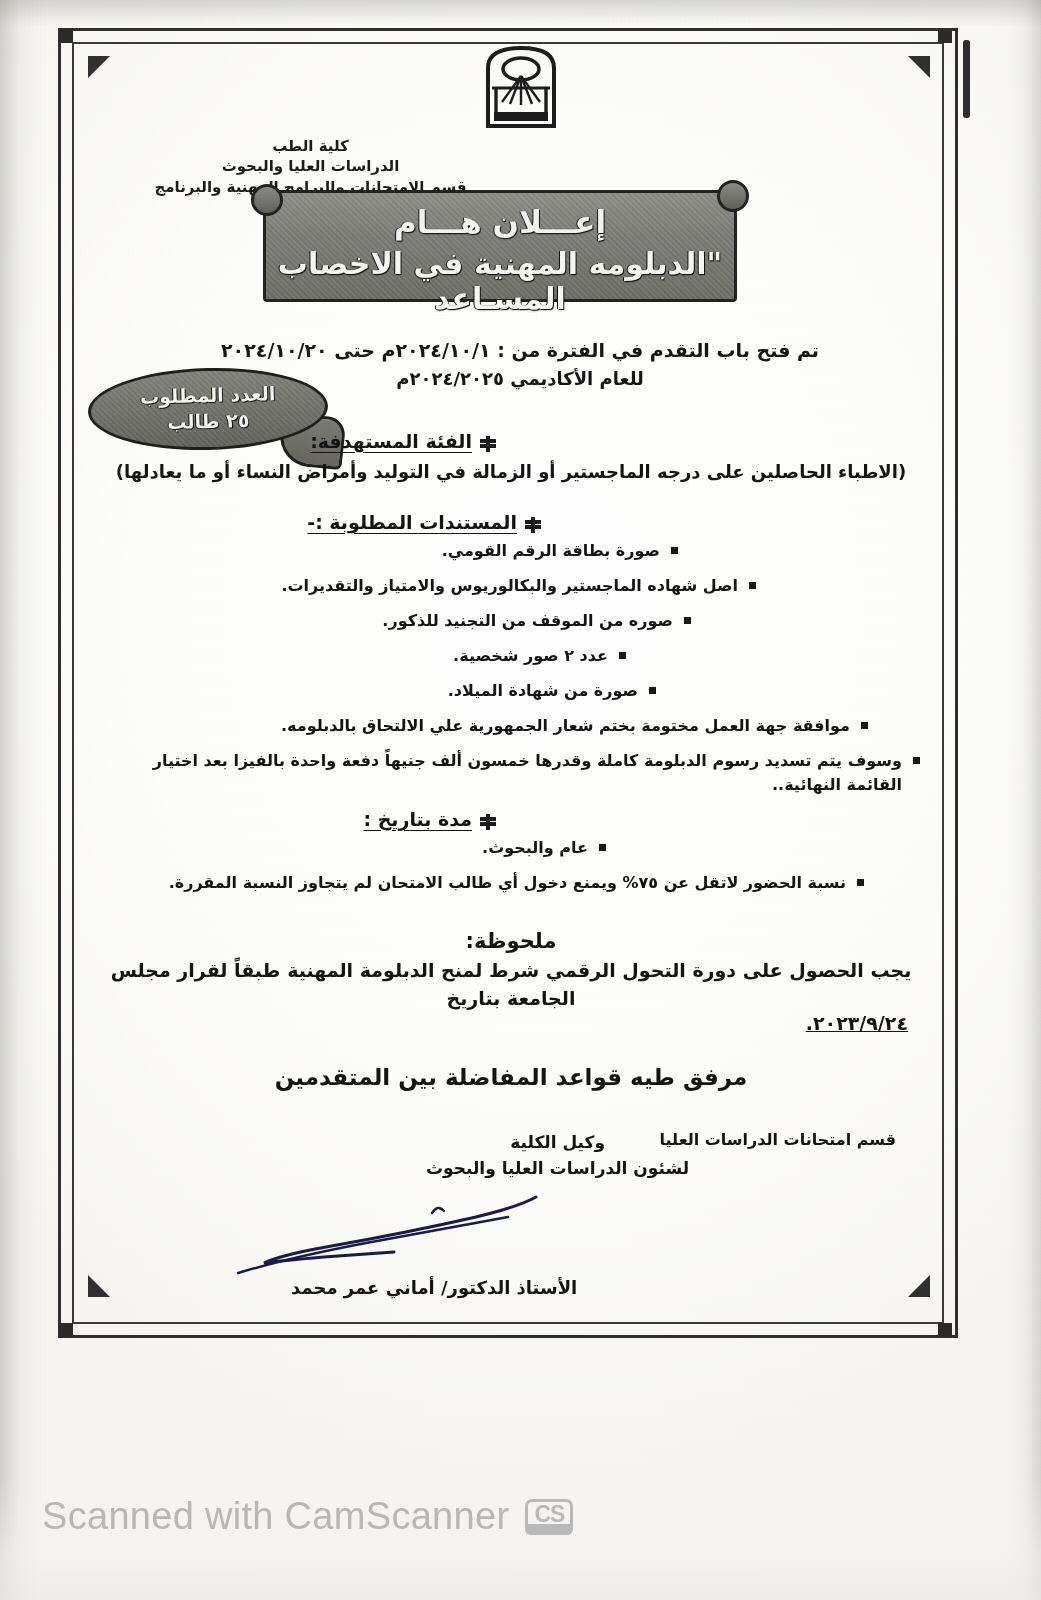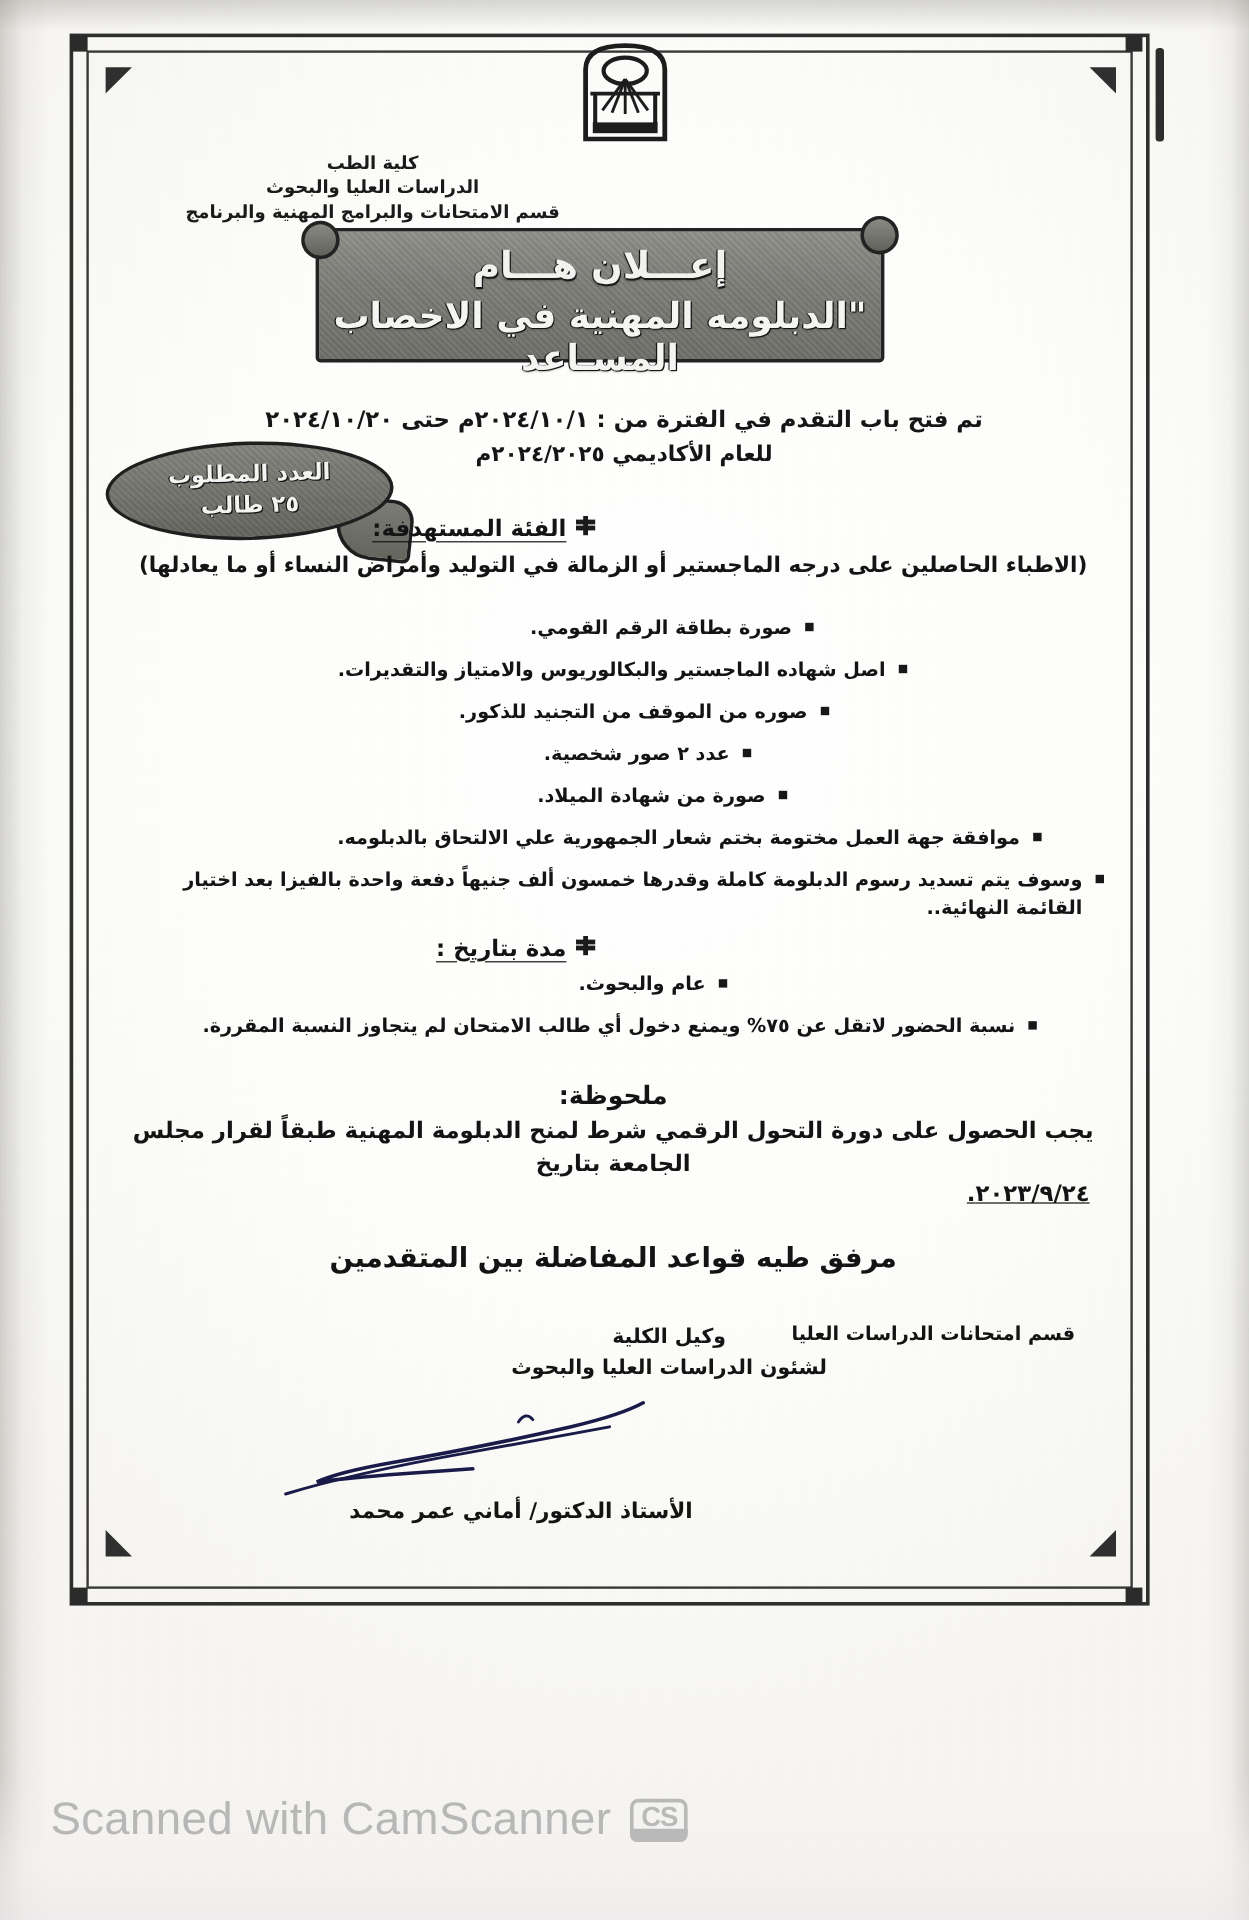--- a/index.html
+++ b/index.html
@@ -106,21 +106,21 @@
     left: 963px; top: 40px;
     width: 7px; height: 78px;
     background: #2e2e2e;
     border-radius: 3px;
   }
 
   
   .doc-header {
     position: absolute;
     left: 0; right: 0;
-    top: 32px;
+    top: 42px;
     text-align: center;
   }
   .logo-wrap {
     width: 78px;
     margin: 0 auto 4px auto;
   }
   .header-lines {
     margin-right: 0;
     margin-left: 0;
     padding-right: 420px;
@@ -238,21 +238,21 @@
   
   .content {
     position: absolute;
     left: 96px; top: 430px;
     width: 830px;
     direction: rtl;
     color: #141414;
   }
   .section-head {
     display: flex;
-    align-items: flex-start;
+    align-items: flex-end;
     justify-content: flex-start;
     gap: 8px;
     margin: 0 0 6px 0;
   }
   .section-head.align-right { padding-right: 430px; }
   .section-head.align-center-a { padding-right: 385px; }
   .section-head.align-duration { padding-right: 430px; }
   .bullet-icon {
     display: inline-block;
     width: 16px; height: 16px;
@@ -500,20 +500,24 @@
   </div>
 
   <div class="content">
 
     <div class="section-head align-right">
       <span class="bullet-icon"></span>
       <span class="section-title">الفئة المستهدفة:</span>
     </div>
     <div class="paren-line">(الاطباء الحاصلين على درجه الماجستير أو الزمالة في التوليد وأمراض النساء أو ما يعادلها)</div>
 
+    <div class="section-head align-center-a">
+      <span class="bullet-icon"></span>
+      <span class="section-title">المستندات المطلوبة :-</span>
+    </div>
 
     <ul class="doc-list">
       <li class="indent-1">صورة بطاقة الرقم القومي.</li>
       <li class="indent-2">اصل شهاده الماجستير والبكالوريوس والامتياز  والتقديرات.</li>
       <li class="indent-3">صوره من الموقف من التجنيد للذكور.</li>
       <li class="indent-4">عدد ٢ صور شخصية.</li>
       <li class="indent-5">صورة من شهادة الميلاد.</li>
       <li class="indent-6">موافقة جهة العمل مختومة بختم شعار الجمهورية علي الالتحاق بالدبلومه.</li>
       <li class="indent-7">وسوف يتم تسديد رسوم الدبلومة كاملة وقدرها خمسون ألف جنيهاً دفعة واحدة بالفيزا بعد اختيار القائمة النهائية..</li>
     </ul>

